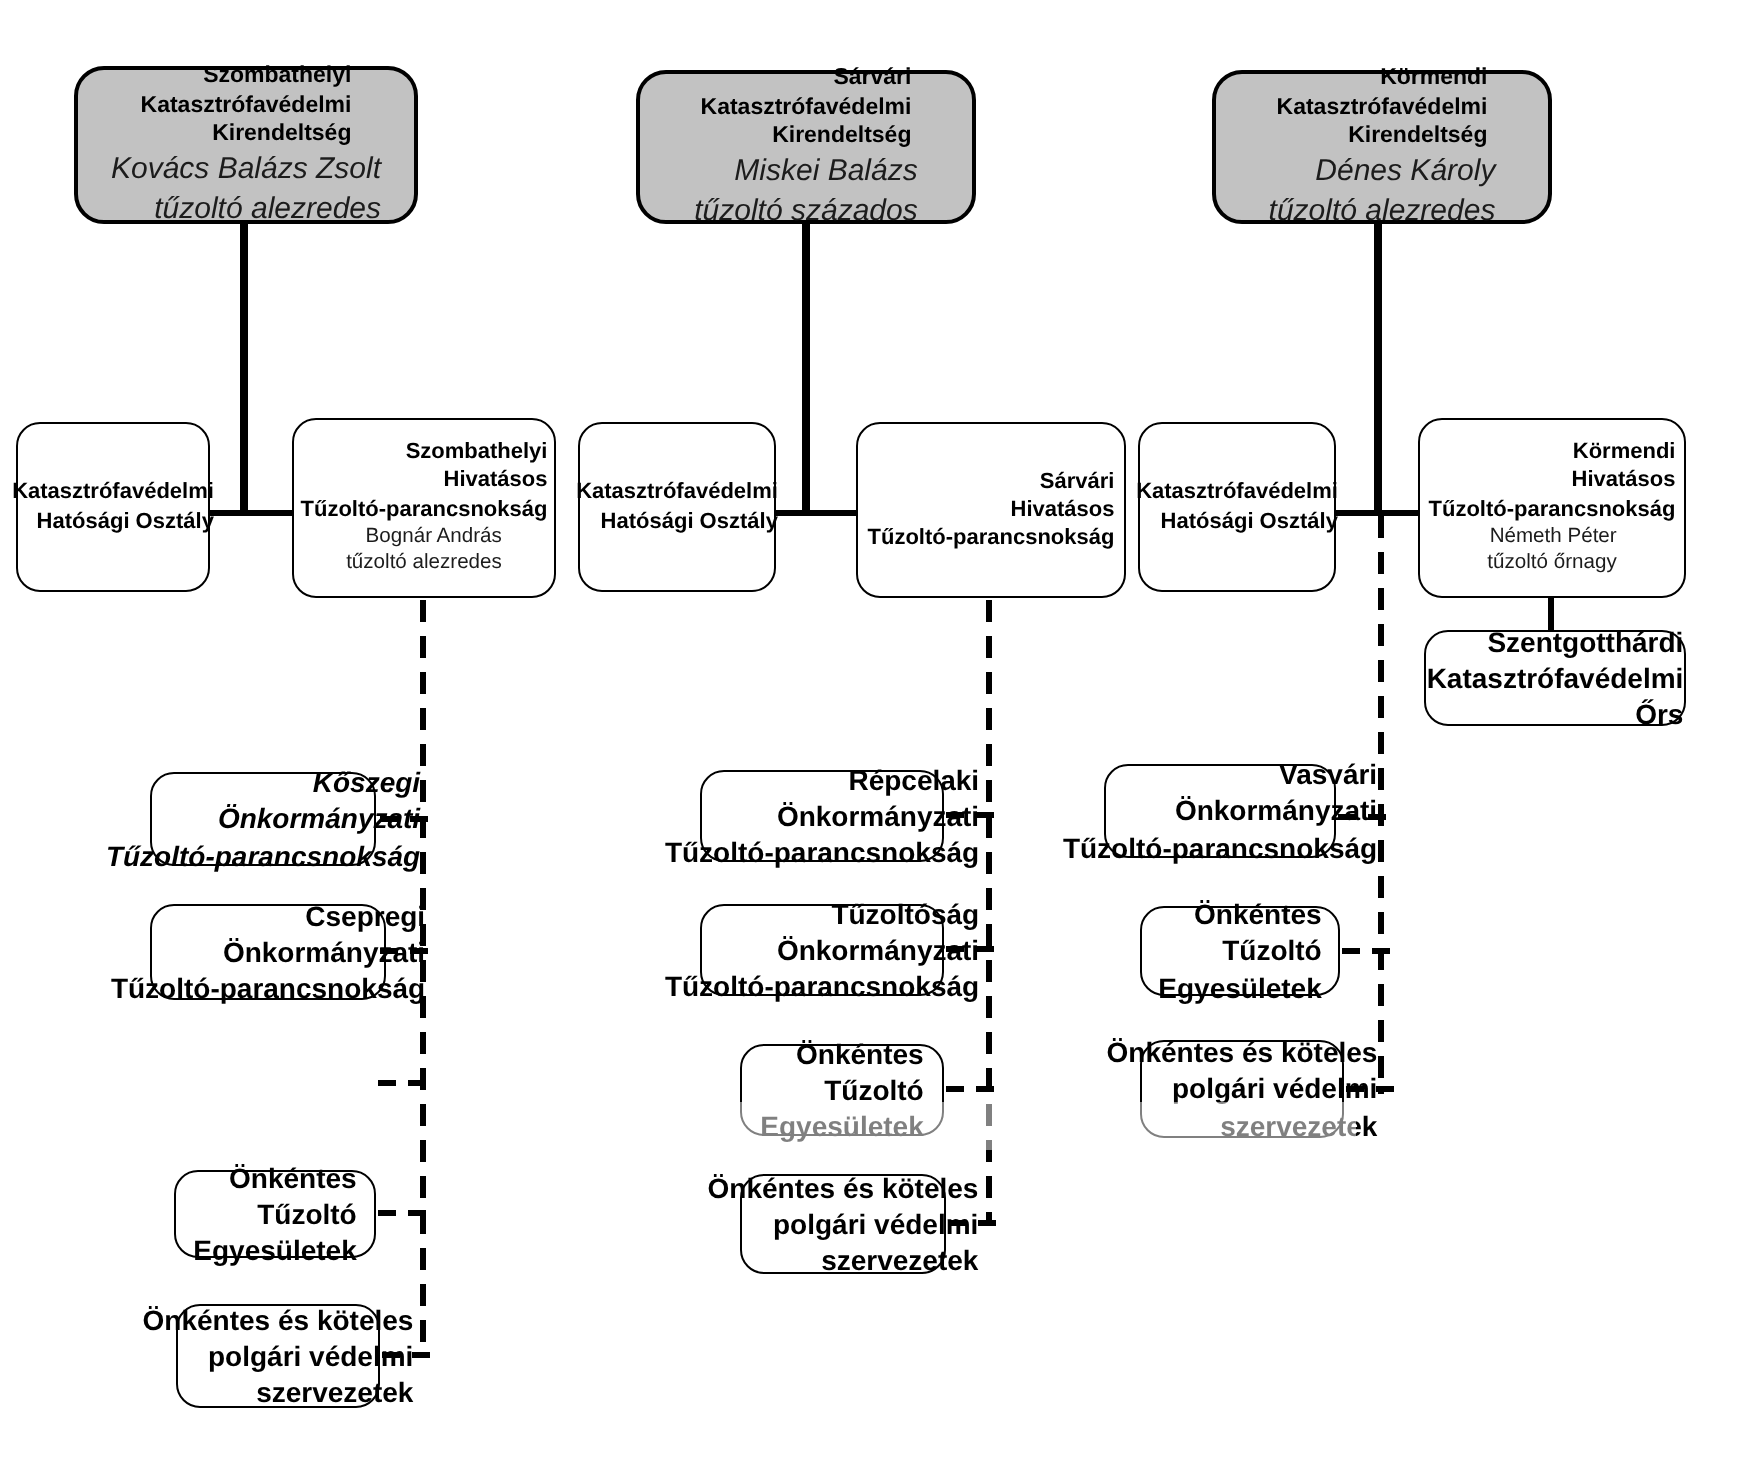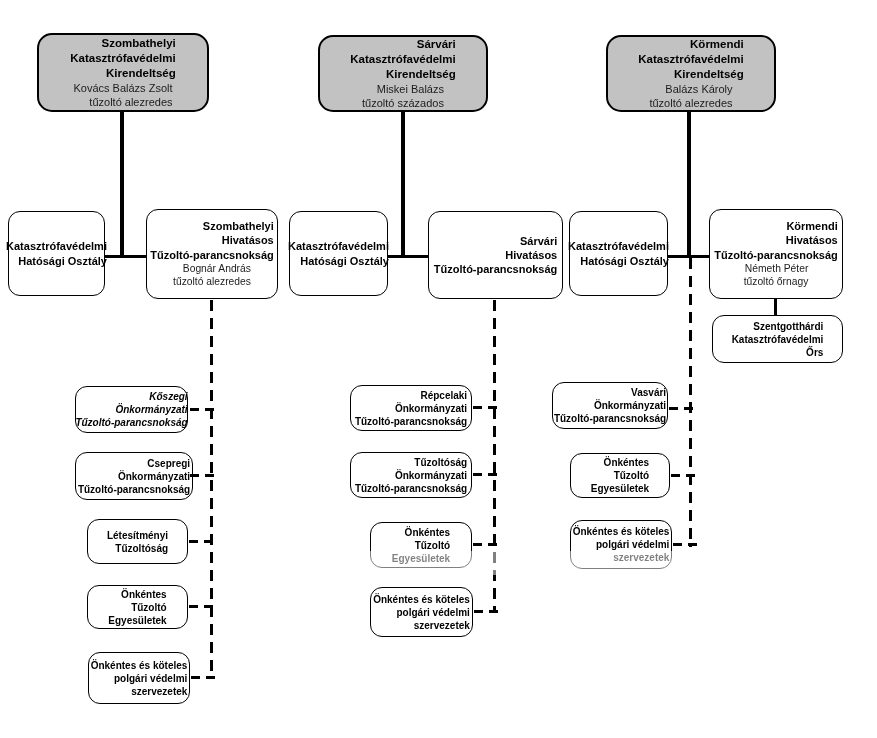--- a/index.html
+++ b/index.html
@@ -6,25 +6,25 @@
   .stage{
     position:relative;width:877px;height:738px;background:#fff;
     font-family:"Liberation Sans",sans-serif;overflow:hidden;
   }
   .node{
     position:absolute;box-sizing:border-box;
     border:1.5px solid #000;border-radius:12px;background:#fff;
     display:flex;flex-direction:column;justify-content:center;align-items:center;
     text-align:right;padding:2px;
   }
-  .node .nm{font-weight:bold;white-space:pre;font-size:10px;line-height:1.3;color:#000;}
+  .node .nm{font-weight:bold;white-space:pre;font-size:14px;line-height:1.3;color:#000;}
   .node .ps{white-space:pre;font-size:10.3px;line-height:1.3;color:#1c1c1c;}
   .top{background:#c2c2c2;border-width:2px;border-radius:15px;}
   .top .nm{font-size:11.5px;}
-  .top .ps{font-size:11px;}
+  .top .ps{font-size:15px;font-style:italic;}
   .mid .nm{font-size:11px;}
   .line{position:absolute;background:#000;}
   .dv{position:absolute;width:3px;background:repeating-linear-gradient(to bottom,#000 0 11px,transparent 11px 18px);}
   .dh{position:absolute;height:3px;background:repeating-linear-gradient(to right,#000 0 9px,transparent 9px 15px);}
   .wm{position:absolute;background:rgba(255,255,255,0.5);pointer-events:none;}
 </style>
 </head>
 <body>
 
 <div class="stage">
@@ -58,24 +58,20 @@
   </div>
   <div class="dh" style="left:190px;top:408px;width:28px;"></div>
 
   <div class="node" style="left:75px;top:452px;width:118px;height:48px;">
     <div class="nm">Csepregi
 Önkormányzati
 Tűzoltó-parancsnokság</div>
   </div>
   <div class="dh" style="left:190px;top:474px;width:28px;"></div>
 
-  <div class="node" style="left:87px;top:519px;width:101px;height:45px;">
-    <div class="nm">Létesítményi
-Tűzoltóság</div>
-  </div>
   <div class="dh" style="left:189px;top:540px;width:29px;"></div>
 
   <div class="node" style="left:87px;top:585px;width:101px;height:44px;">
     <div class="nm">Önkéntes
 Tűzoltó
 Egyesületek</div>
   </div>
   <div class="dh" style="left:189px;top:605px;width:29px;"></div>
 
   <div class="node" style="left:88px;top:652px;width:102px;height:52px;">
@@ -130,21 +126,21 @@
     <div class="nm">Önkéntes és köteles
 polgári védelmi
 szervezetek</div>
   </div>
   <div class="dh" style="left:474px;top:610px;width:26px;"></div>
 
   <div class="node top" style="left:606px;top:35px;width:170px;height:77px;">
     <div class="nm">Körmendi
 Katasztrófavédelmi
 Kirendeltség</div>
-    <div class="ps">Balázs Károly
+    <div class="ps">Dénes Károly
 tűzoltó alezredes</div>
   </div>
   <div class="line" style="left:687px;top:111px;width:4px;height:147px;"></div>
   <div class="line" style="left:667px;top:255px;width:43px;height:3px;"></div>
   <div class="node mid" style="left:569px;top:211px;width:99px;height:85px;">
     <div class="nm">Katasztrófavédelmi
 Hatósági Osztály</div>
   </div>
   <div class="node mid" style="left:709px;top:209px;width:134px;height:90px;">
     <div class="nm">Körmendi

